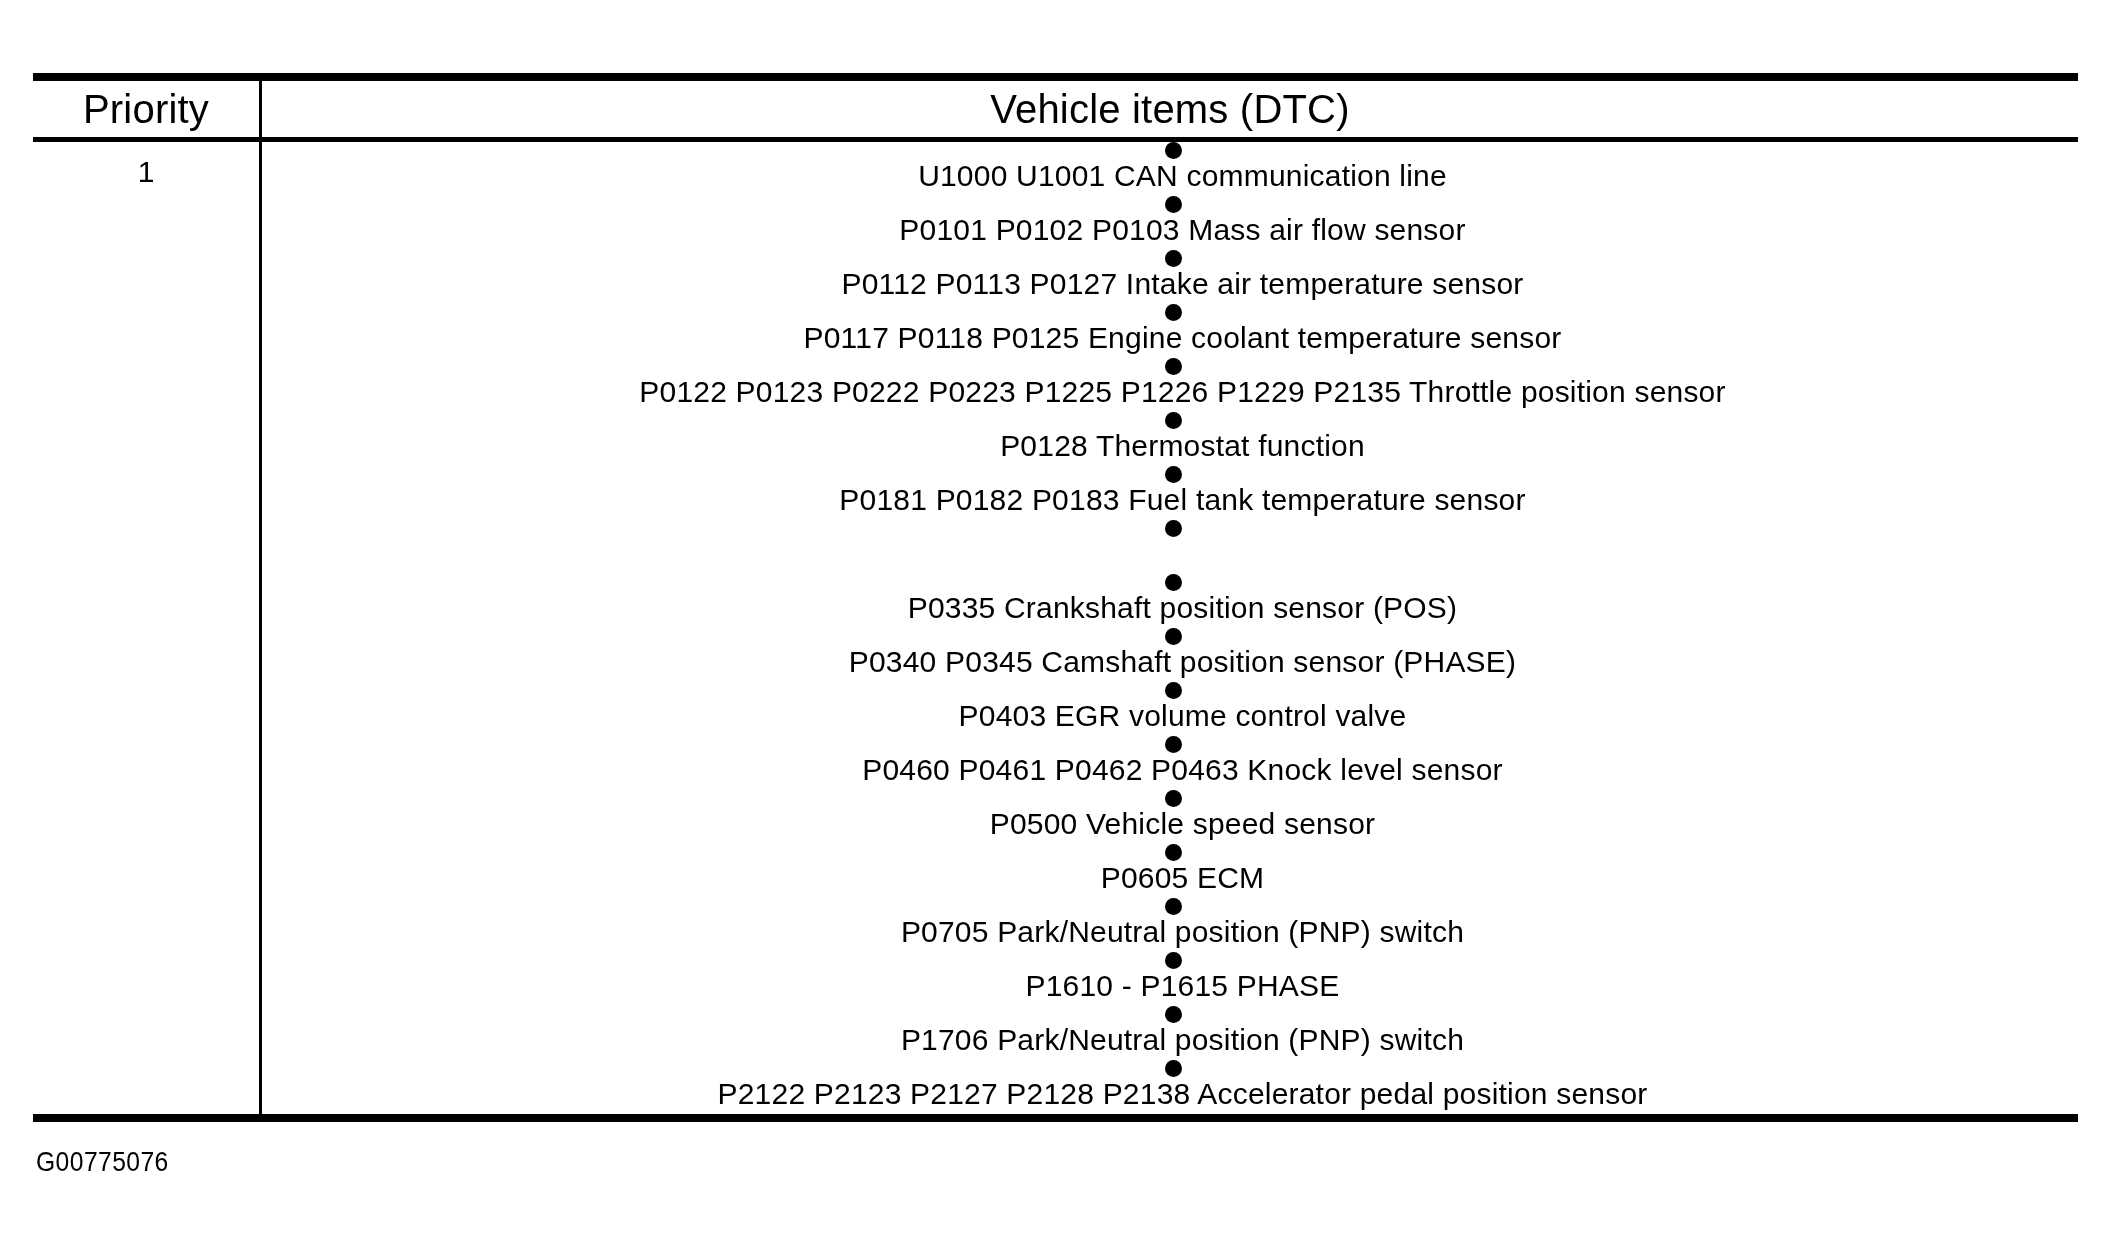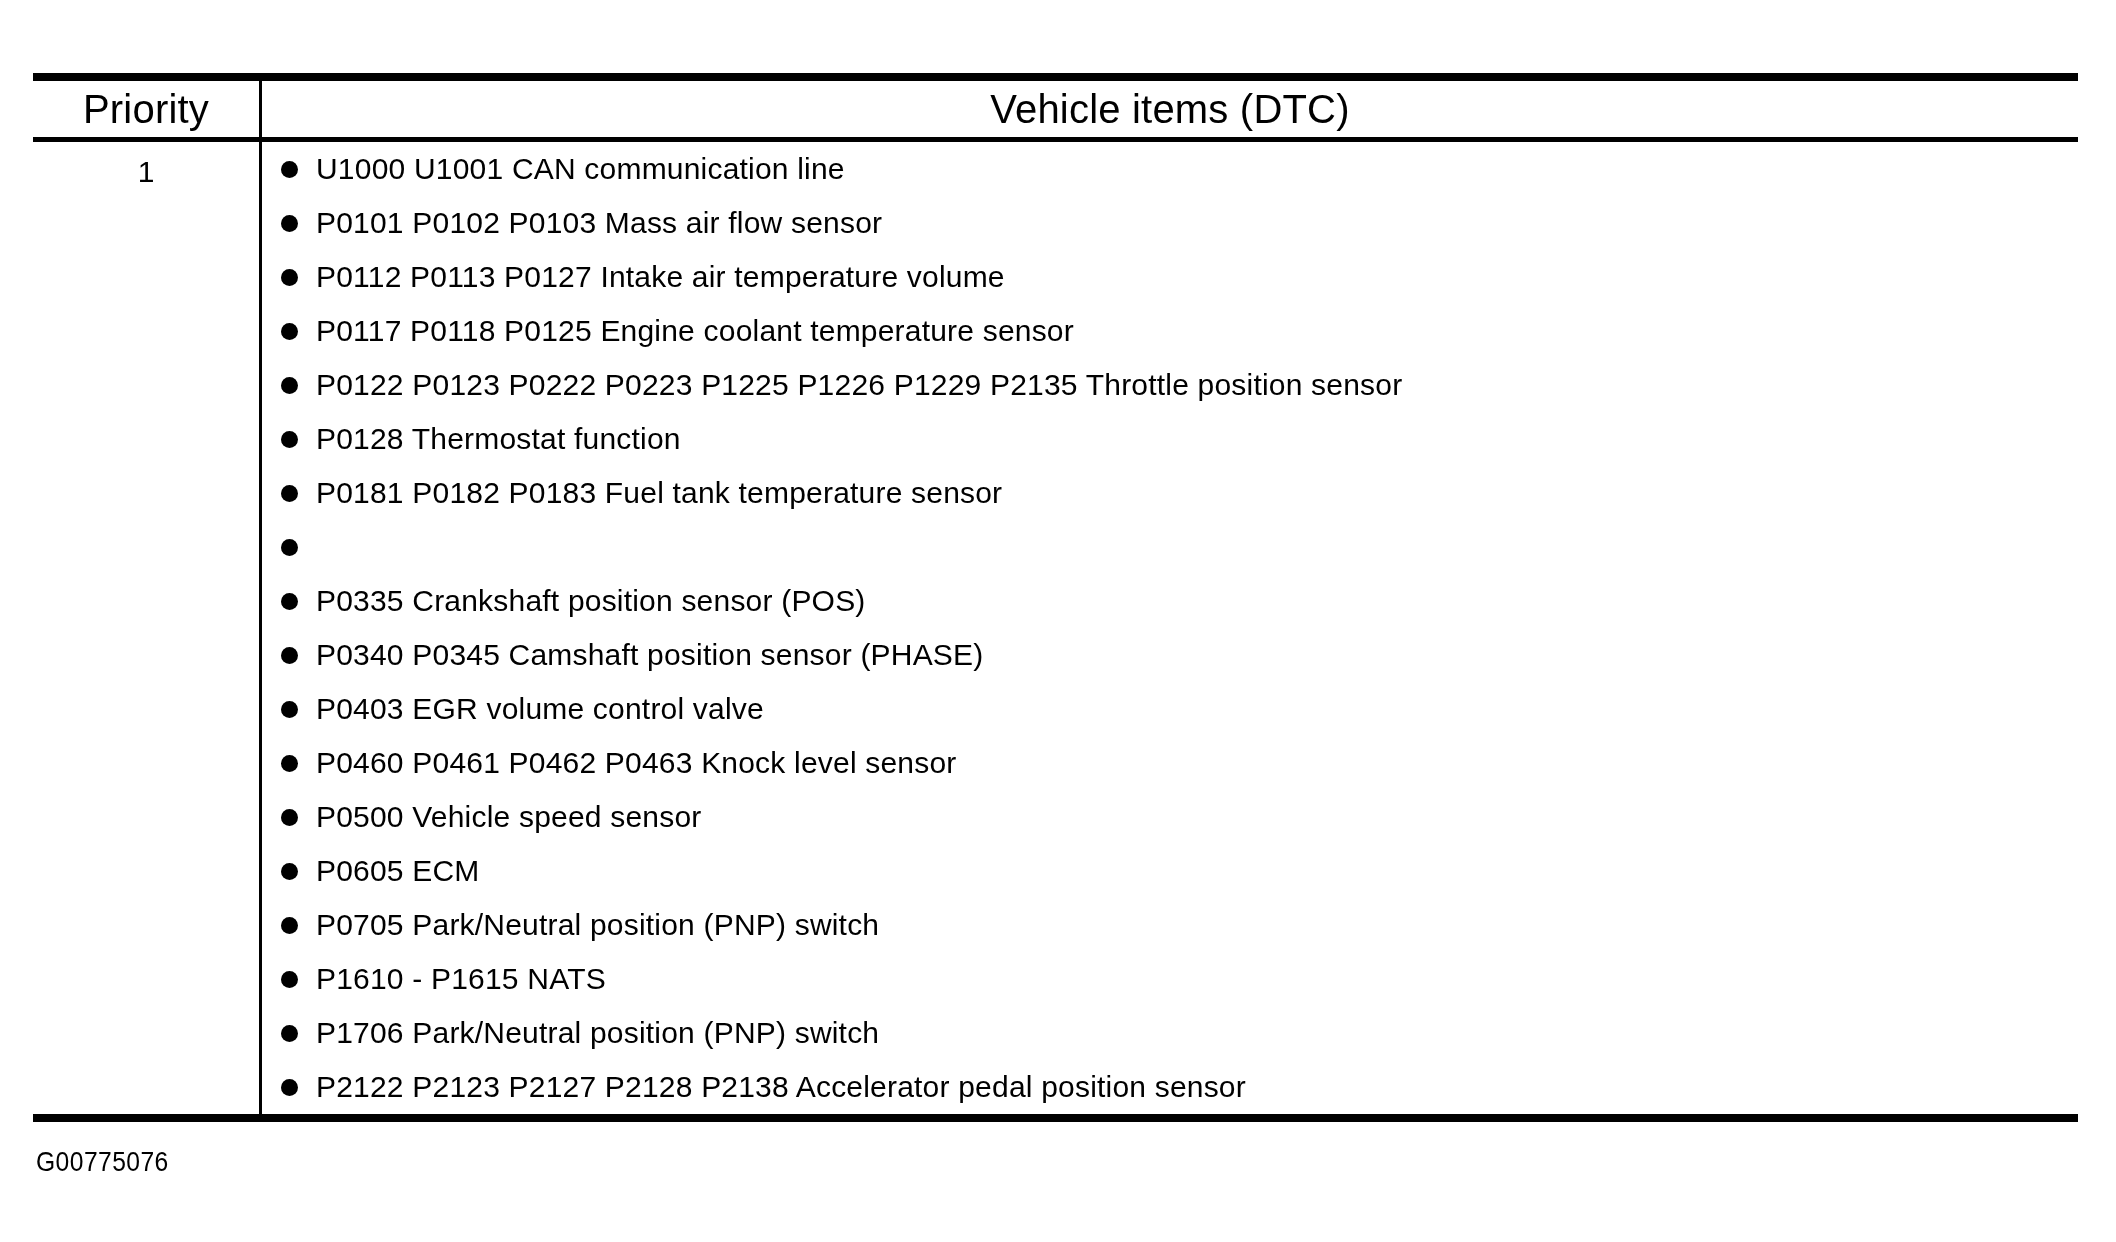--- a/index.html
+++ b/index.html
@@ -63,24 +63,25 @@
   }
   ul.dtc-list {
     list-style: none;
     margin: 0;
     padding: 0;
   }
   ul.dtc-list li {
     height: 54px;
     display: flex;
     align-items: center;
-    padding-left: 19px;
+    padding-left: 25px;
     font-size: 30px;
     letter-spacing: 0.2px;
     white-space: nowrap;
+    flex-direction: column;
   }
   .bullet {
     width: 17px;
     height: 17px;
     border-radius: 50%;
     background: #000;
     flex: none;
     margin-right: 18px;
   }
   
@@ -116,21 +117,21 @@
               <span class="item-text">U1000 U1001 CAN communication line</span>
             </li>
 
             <li>
               <span class="bullet"></span>
               <span class="item-text">P0101 P0102 P0103 Mass air flow sensor</span>
             </li>
 
             <li>
               <span class="bullet"></span>
-              <span class="item-text">P0112 P0113 P0127 Intake air temperature volume</span>
+              <span class="item-text">P0112 P0113 P0127 Intake air temperature sensor</span>
             </li>
 
             <li>
               <span class="bullet"></span>
               <span class="item-text">P0117 P0118 P0125 Engine coolant temperature sensor</span>
             </li>
 
             <li>
               <span class="bullet"></span>
               <span class="item-text">P0122 P0123 P0222 P0223 P1225 P1226 P1229 P2135 Throttle position sensor</span>
@@ -180,21 +181,21 @@
               <span class="item-text">P0605 ECM</span>
             </li>
 
             <li>
               <span class="bullet"></span>
               <span class="item-text">P0705 Park/Neutral position (PNP) switch</span>
             </li>
 
             <li>
               <span class="bullet"></span>
-              <span class="item-text">P1610 - P1615 NATS</span>
+              <span class="item-text">P1610 - P1615 PHASE</span>
             </li>
 
             <li>
               <span class="bullet"></span>
               <span class="item-text">P1706 Park/Neutral position (PNP) switch</span>
             </li>
 
             <li>
               <span class="bullet"></span>
               <span class="item-text">P2122 P2123 P2127 P2128 P2138 Accelerator pedal position sensor</span>

